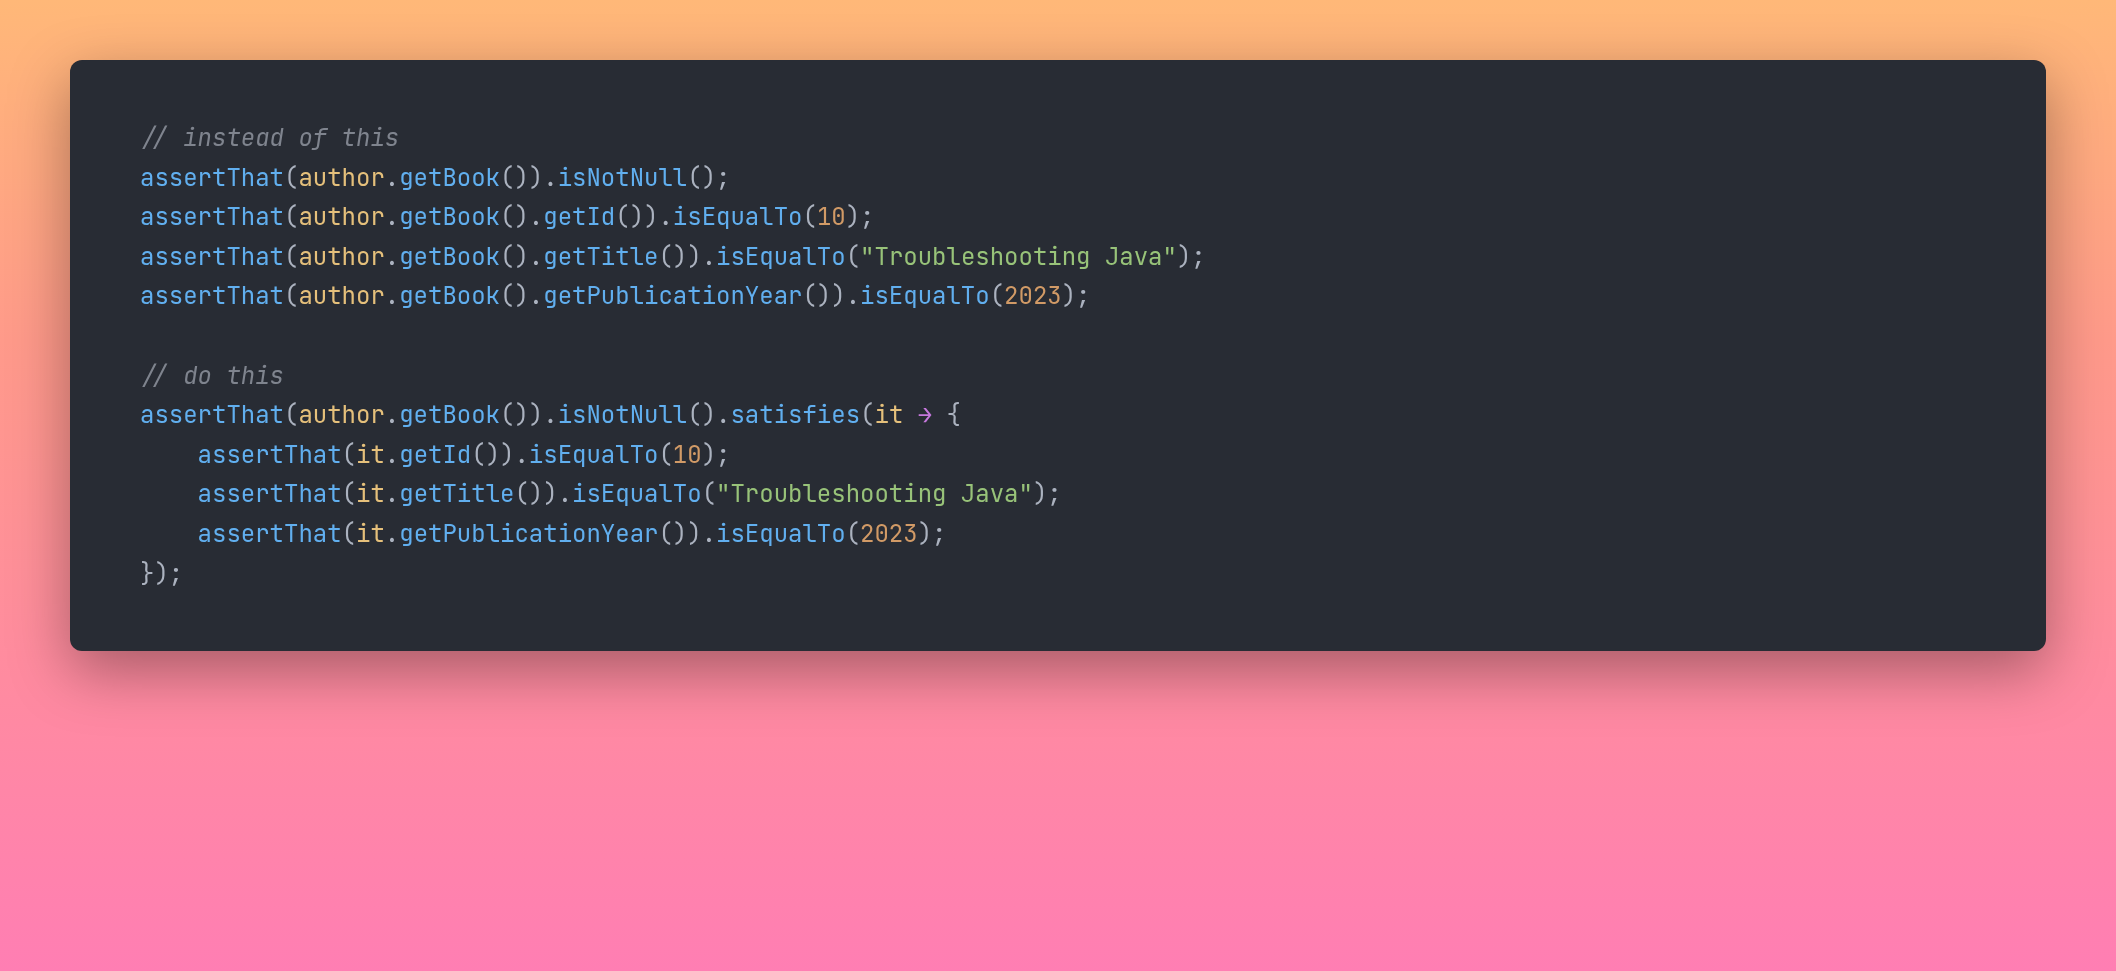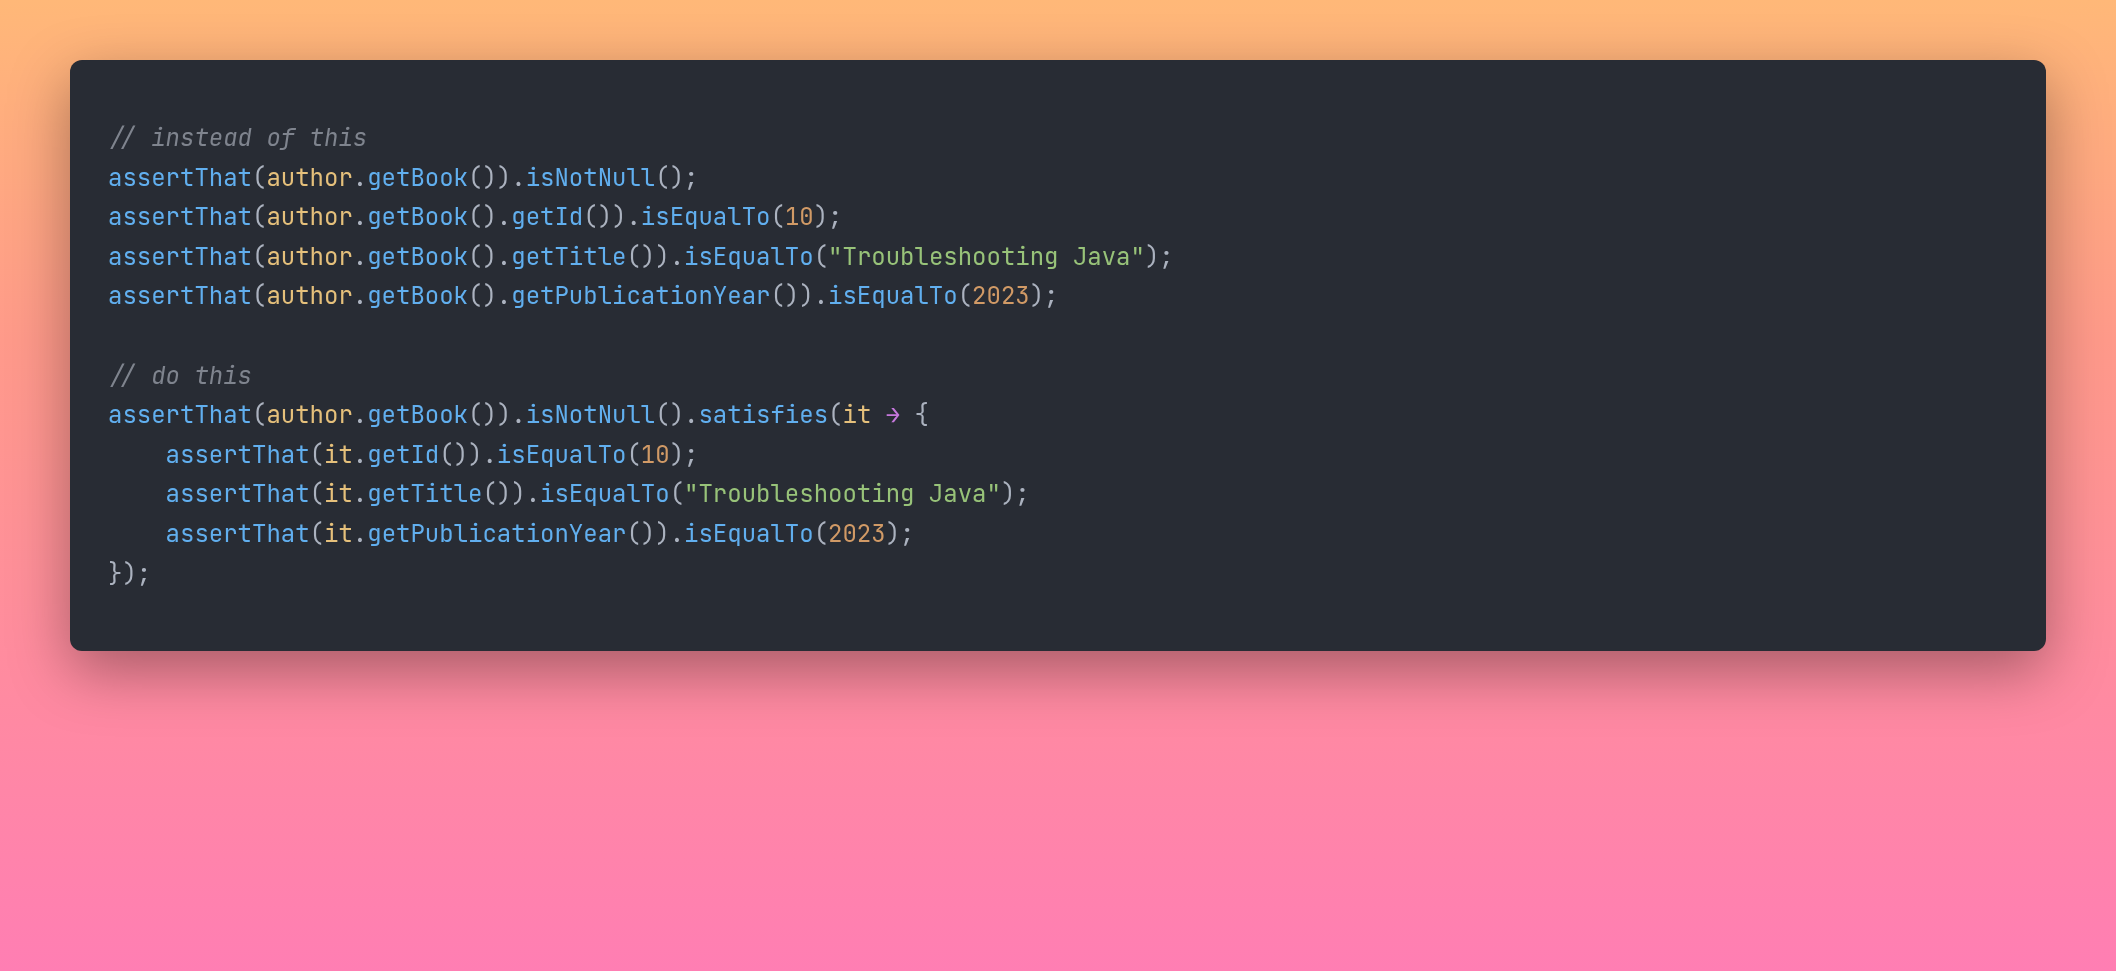--- a/index.html
+++ b/index.html
@@ -5,21 +5,21 @@
   * { margin: 0; padding: 0; box-sizing: border-box; }
   body {
     background: linear-gradient(180deg, #ffb878 0%, #ff9a8a 35%, #ff7eb3 100%);
     min-height: 100vh;
     padding: 60px 70px;
     font-family: ui-monospace, 'SF Mono', 'JetBrains Mono', Menlo, Consolas, monospace;
   }
   .card {
     background: #282c34;
     border-radius: 12px;
-    padding: 58px 38px;
+    padding: 58px 70px;
     box-shadow: 0 20px 60px rgba(0,0,0,0.35);
   }
   pre {
     font-family: inherit;
     font-size: 24px;
     line-height: 1.65;
     white-space: pre;
     color: #abb2bf;
   }
   .cm { color: #7f848e; font-style: italic; }   

